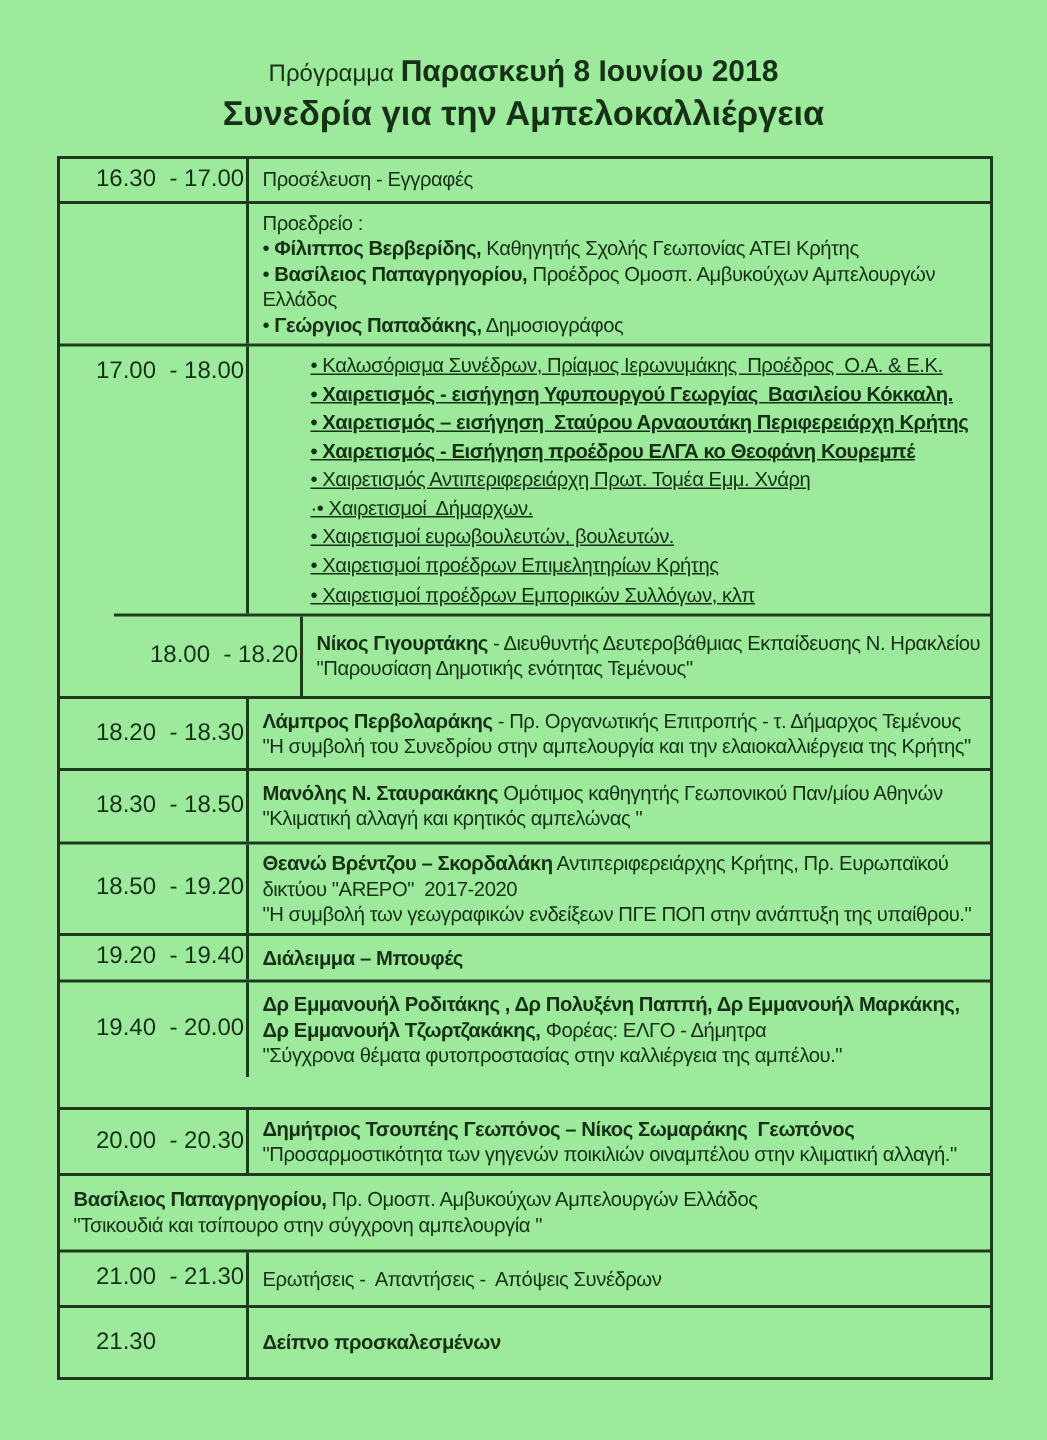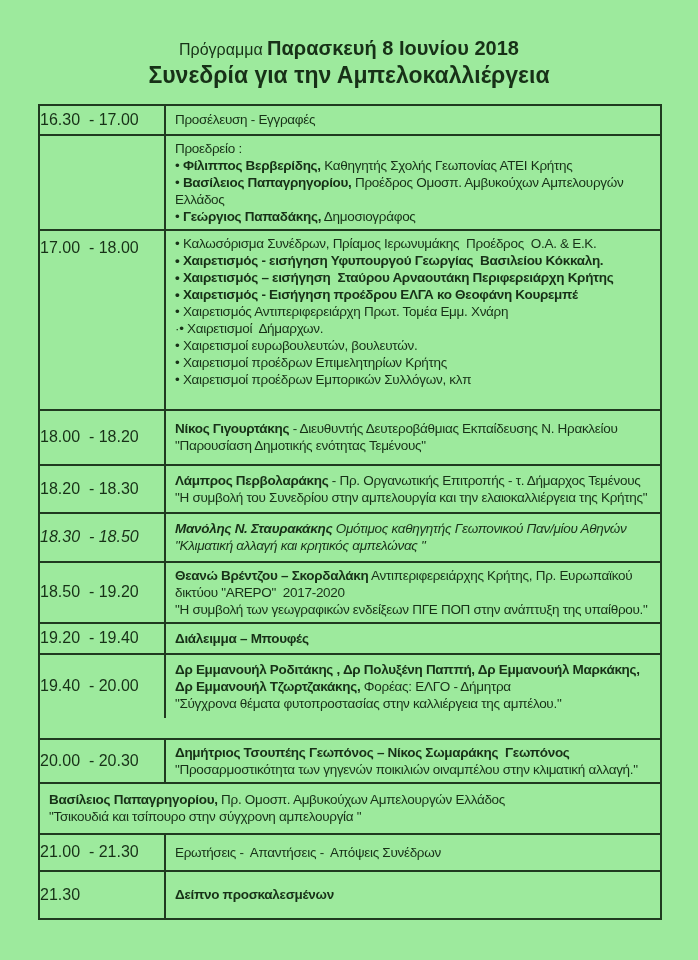--- a/index.html
+++ b/index.html
@@ -32,46 +32,46 @@
     border:2px solid var(--line);
     background:var(--bg);
   }
   .row{display:flex;}
   .row + .row{border-top:2px solid var(--line);}
   .time-cell{
     flex:0 0 126px;
     border-right:2px solid var(--line);
     display:flex;
     align-items:center;
-    padding-left:0;
+    padding-left:24px;
     font-size:16px;
     white-space:pre;
     letter-spacing:0;
   }
   .content-cell{
     flex:1 1 auto;
     padding:4px 4px 4px 9px;
     font-size:13.5px;
     letter-spacing:-0.3px;
     line-height:17px;
     display:flex;
     flex-direction:column;
     justify-content:center;
   }
   .line{white-space:pre-wrap;}
   .line .b{font-weight:700;}
   
   .row:nth-child(1){min-height:28px;}
   .row:nth-child(2){min-height:74px;}
-  .row:nth-child(3){min-height:180px;}
+  .row:nth-child(3){min-height:180px;gap:32px;}
   .row:nth-child(3) .time-cell{align-items:flex-start;padding-top:8px;}
-  .row:nth-child(3) .content-cell{justify-content:flex-start;}
-  .row:nth-child(4){min-height:55px;}
+  .row:nth-child(3) .content-cell{justify-content:space-between;text-decoration:underline;}
+  .row:nth-child(4){min-height:55px;margin-left:36px;}
   .row:nth-child(5){min-height:48px;justify-content:flex-end;}
-  .row:nth-child(6){min-height:49px;font-style:italic;}
+  .row:nth-child(6){min-height:49px;}
   .row:nth-child(7){min-height:58px;}
   .row:nth-child(8){min-height:31px;}
   .row:nth-child(9){min-height:65px;}
   .row:nth-child(10){min-height:41px;margin-top:20px;}
   .row:nth-child(11){min-height:51px;}
   .row:nth-child(12){min-height:37px;}
   .row:nth-child(13){min-height:48px;}
 </style>
 </head>
 <body>

